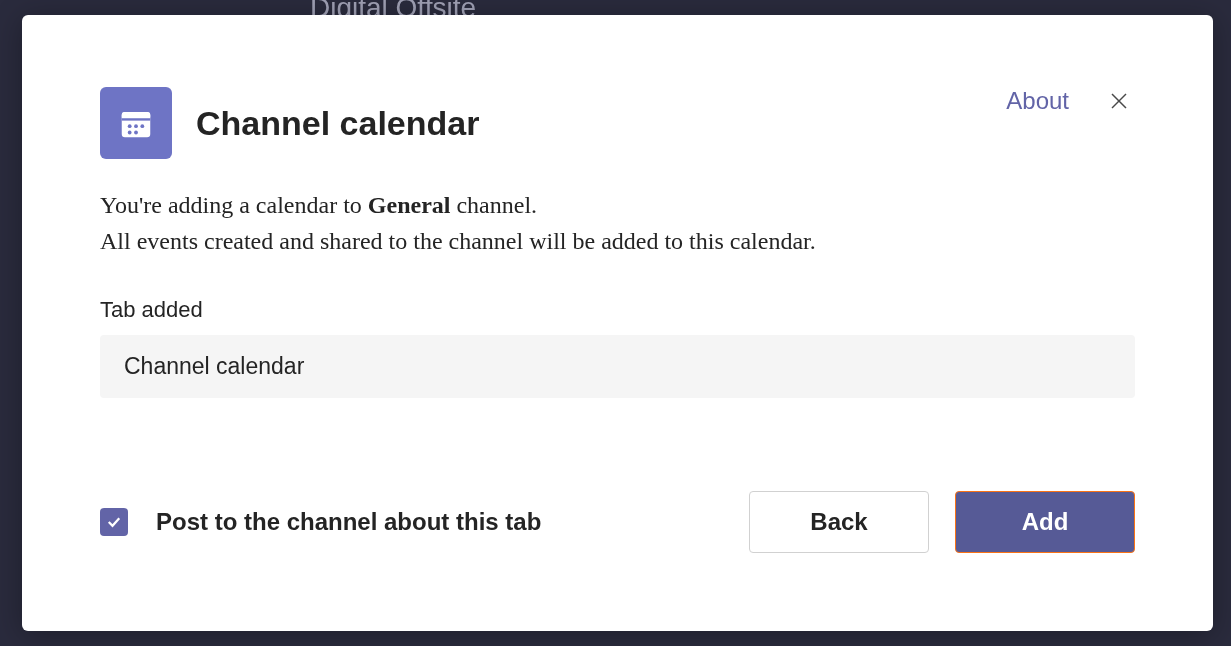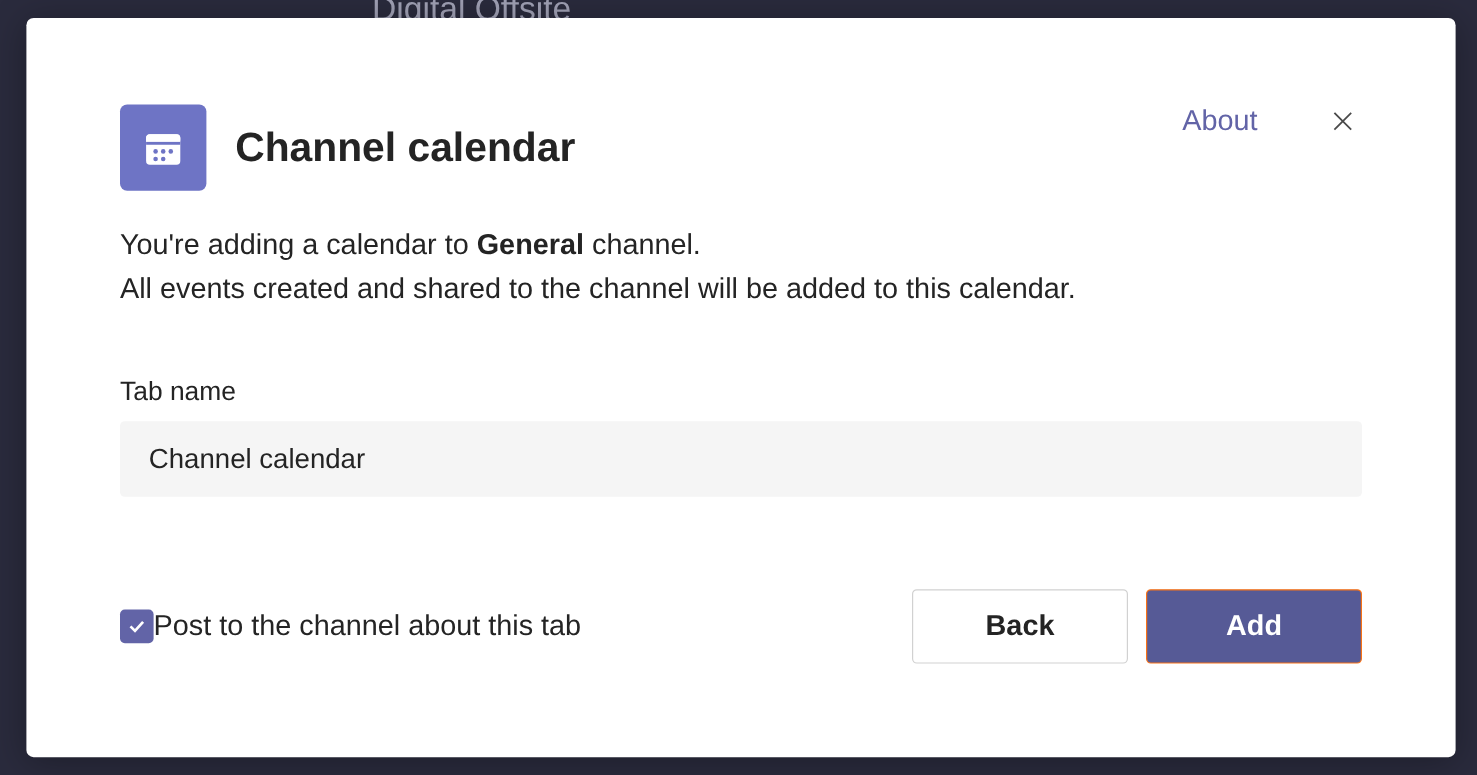--- a/index.html
+++ b/index.html
@@ -61,21 +61,21 @@
       font-size: 34px;
       font-weight: 700;
       color: #242424;
     }
     .top-actions {
       position: absolute;
       top: -2px;
       right: 0;
       display: flex;
       align-items: center;
-      gap: 55px;
+      gap: 34px;
     }
     .about-link {
       color: #6264a7;
       font-size: 24px;
       font-weight: 400;
       cursor: pointer;
       text-decoration: none;
     }
     .close-btn {
       background: none;
@@ -89,21 +89,22 @@
     .close-btn svg {
       width: 24px;
       height: 24px;
       stroke: #4a4a4a;
       stroke-width: 1.5;
     }
     .description {
       font-size: 24px;
       color: #242424;
       line-height: 1.5;
-      margin-bottom: 54px;
+      margin-bottom: 38px;
+      font-family: Liberation Serif, serif;
     }
     .description .bold {
       font-weight: 700;
     }
     .field-label {
       font-size: 22px;
       color: #242424;
       margin-bottom: 12px;
     }
     .tab-name-input {
@@ -121,20 +122,22 @@
       flex: 1;
     }
     .footer-row {
       display: flex;
       align-items: center;
       justify-content: space-between;
       margin-top: 40px;
     }
     .checkbox-area {
       display: flex;
+      gap: 28px;
+      font-weight: bold;
     }
     .checkbox {
       width: 28px;
       height: 28px;
       background: #6264a7;
       border-radius: 4px;
       display: flex;
       align-items: center;
       justify-content: center;
       cursor: pointer;
@@ -146,21 +149,21 @@
       stroke-width: 3;
       fill: none;
     }
     .checkbox-label {
       font-size: 24px;
       color: #242424;
       cursor: pointer;
     }
     .button-group {
       display: flex;
-      gap: 15px;
+      gap: 26px;
     }
     .btn {
       min-width: 180px;
       padding: 16px 32px;
       font-size: 24px;
       font-weight: 600;
       border-radius: 4px;
       cursor: pointer;
       font-family: inherit;
       text-align: center;
@@ -205,21 +208,21 @@
         </svg>
       </button>
     </div>
   </div>
 
   <p class="description">
     <span>You're adding a calendar to </span><span class="bold">General</span><span> channel.</span><br>
     <span>All events created and shared to the channel will be added to this calendar.</span>
   </p>
 
-  <label class="field-label">Tab name</label>
+  <label class="field-label">Tab added</label>
   <input type="text" class="tab-name-input" value="Channel calendar" style="">
 
   <div class="spacer"></div>
 
   <div class="footer-row">
     <div class="checkbox-area">
       <div class="checkbox">
         <svg viewBox="0 0 24 24">
           <polyline points="5 12 10 17 19 7"></polyline>
         </svg>

